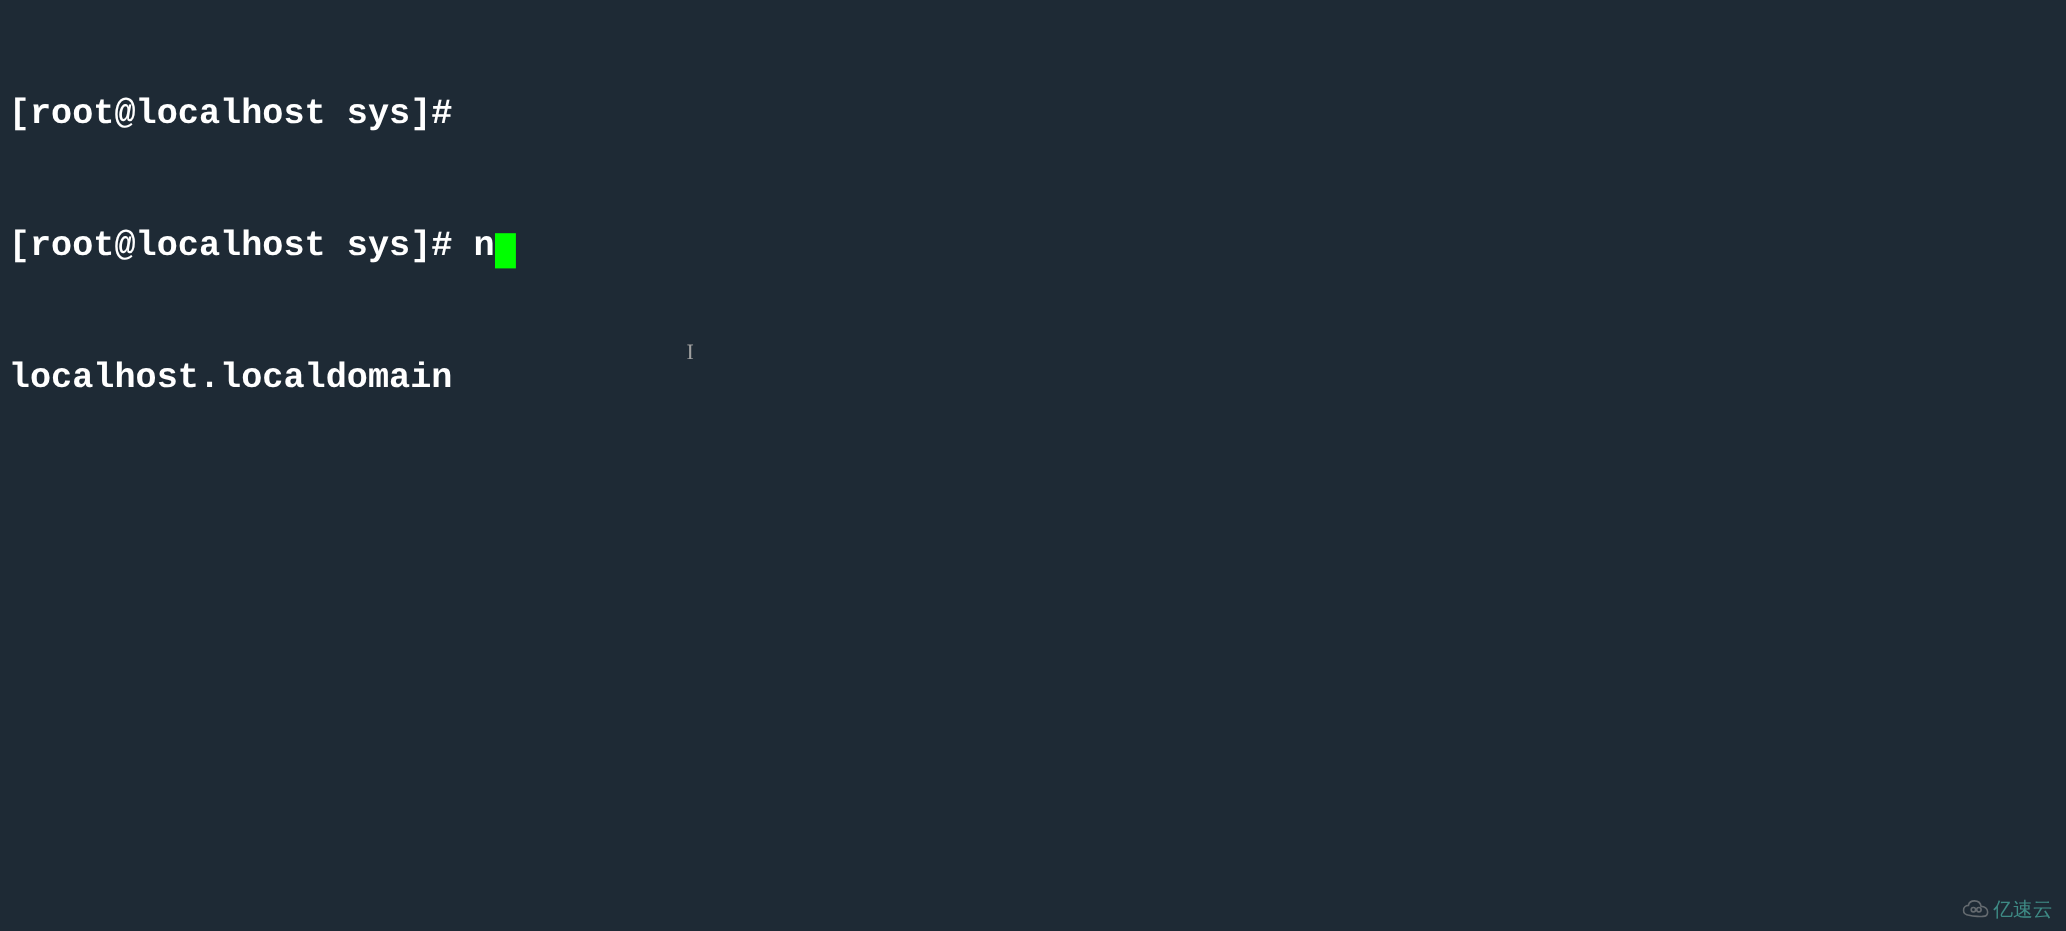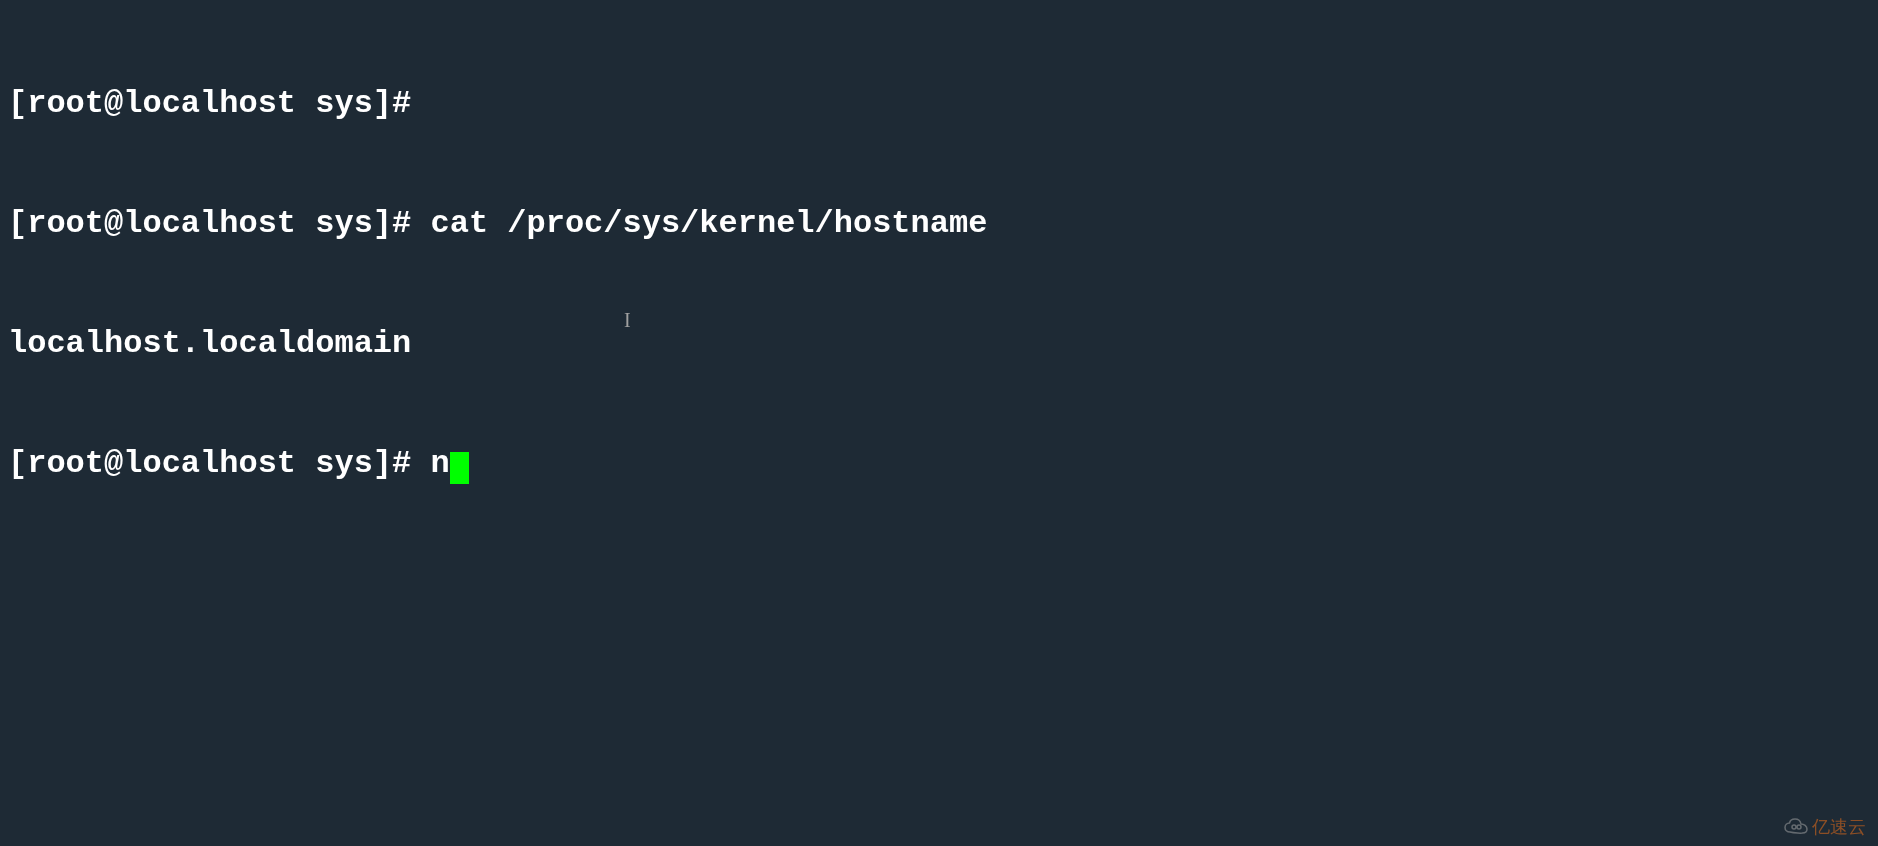--- a/index.html
+++ b/index.html
@@ -44,40 +44,39 @@
       user-select: none;
     }
     .watermark {
       position: absolute;
       bottom: 8px;
       right: 12px;
       display: flex;
       align-items: center;
       gap: 4px;
       opacity: 0.5;
-      color: #f97316;
+      color: #5eead4;
       font-size: 18px;
       font-family: sans-serif;
     }
     .watermark svg {
       width: 24px;
       height: 18px;
       stroke: #aaaaaa;
       fill: none;
       stroke-width: 1.5;
     }
   </style>
 </head>
 <body>
 
 <div class="terminal">
   <span class="line"><span>[root@localhost sys]# </span><span></span></span>
-  <span class="line"><span>[root@localhost sys]# </span><span>cat /proc/sys/kernel/hostname</span></span>
+  <span class="line"><span>[root@localhost sys]# </span><span>n</span><span class="cursor"></span></span>
   <span class="line"><span>localhost.localdomain</span></span>
-  <span class="line"><span>[root@localhost sys]# </span><span>n</span><span class="cursor"></span></span>
 </div>
 
 <div class="text-cursor">I</div>
 
 <div class="watermark">
   <svg viewBox="0 0 24 18">
     <path d="M6 14 C3 14 1 12 1 9.5 C1 7 3 5 5.5 5 C6 2.5 8.5 1 11 1 C14 1 16.5 3 17 6 C20 6 23 8 23 11 C23 13.5 21 15 18.5 15 C18 15.5 10 15 6 14 Z"></path>
     <circle cx="10" cy="9" r="2"></circle>
     <circle cx="15" cy="9" r="2"></circle>
     <path d="M12 9 L13 9"></path>

